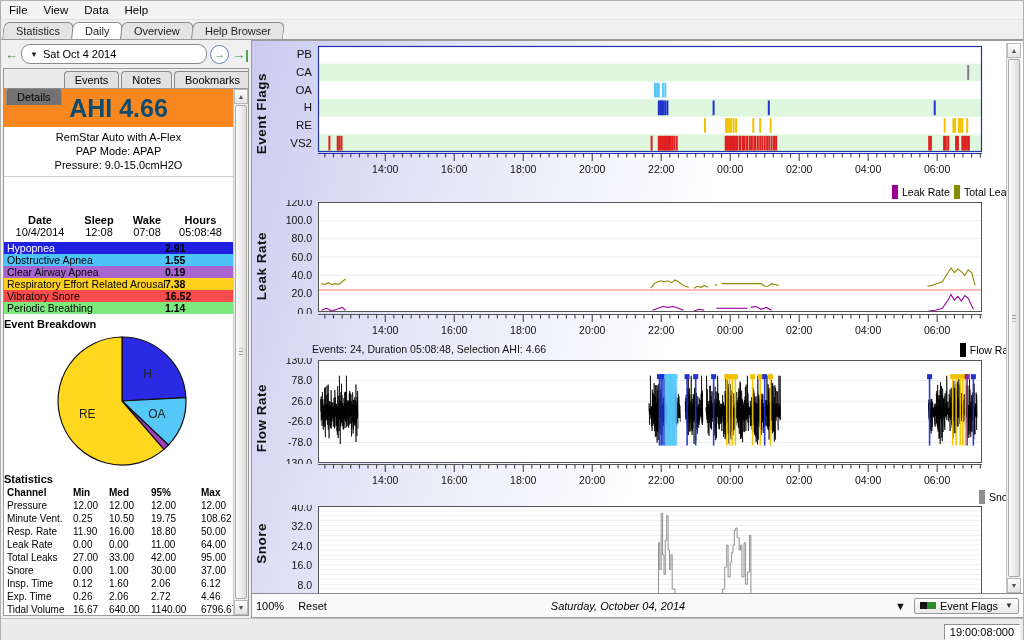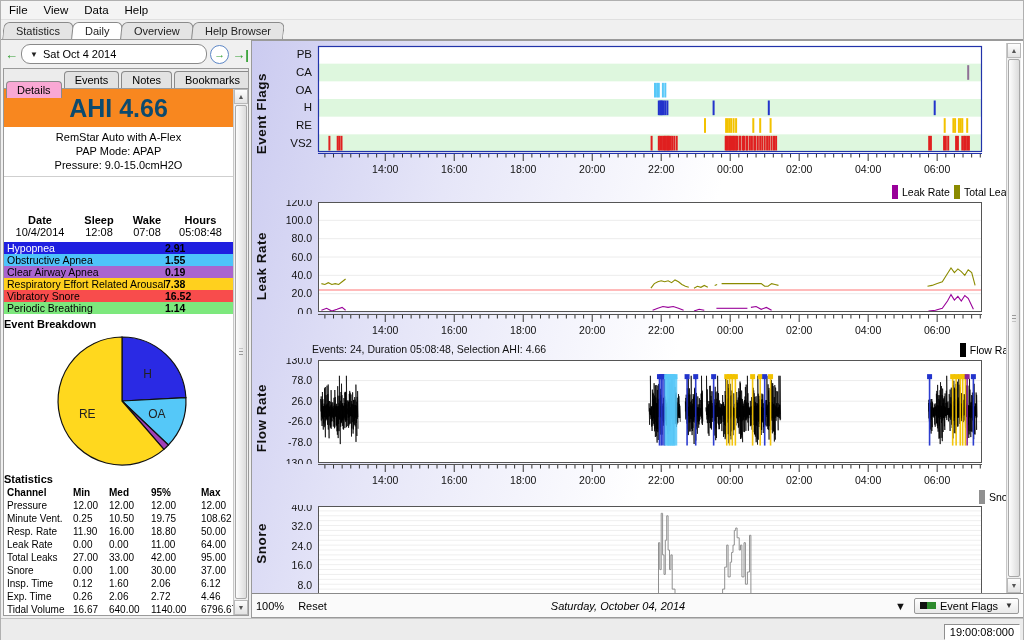--- a/index.html
+++ b/index.html
@@ -24,21 +24,21 @@
   .datenav{height:24px;display:flex;align-items:center;padding:2px 2px 0 4px;gap:3px;}
   .navarrow{color:#2f9e2f;font-size:13px;font-weight:bold;cursor:pointer;line-height:1;}
   .datecombo{flex:1;height:18px;border:1px solid #8a8a8a;border-radius:9px;background:#fff;display:flex;align-items:center;font-size:11px;padding:0 8px;gap:5px;}
   .datecombo .tri{font-size:8px;color:#222;}
   .navcircle{width:17px;height:17px;border:1.5px solid #5d87c6;border-radius:50%;display:flex;align-items:center;justify-content:center;color:#2f9e2f;font-size:11px;font-weight:bold;cursor:pointer;background:#fff;}
 
   
   .side-panel{flex:1;margin:2px 2px 2px 2px;border:1px solid #9a9a9a;background:#fff;display:flex;flex-direction:column;overflow:hidden;position:relative;}
   .side-tabs{height:19px;display:flex;align-items:flex-end;background:#ececec;border-bottom:1px solid #9a9a9a;padding-left:2px;}
   .side-tab{font-size:11px;padding:2px 10px;border:1px solid #8a8a8a;border-bottom:none;border-radius:4px 4px 0 0;background:#e2e2e2;margin-right:2px;}
-  .side-tab.active{background:#f9a8d4;position:relative;top:10px;z-index:2;}
+  .side-tab.active{background:#737373;position:relative;top:17px;z-index:2;}
   .side-content{flex:1;overflow:hidden;padding-right:15px;position:relative;}
   .ahi-banner{height:38px;background:#f8871f;display:flex;align-items:center;justify-content:center;font-size:25px;font-weight:bold;color:#0c4a6e;}
   .mach-info{text-align:center;font-size:11px;line-height:14px;padding:3px 0 4px;border-bottom:1px solid #cfcfcf;}
   .sess-table{display:grid;grid-template-columns:68px 50px 46px 1fr;text-align:center;font-size:11px;padding:3px 2px 4px;margin-top:34px;}
   .sess-table .hd{font-weight:bold;}
   .evrow{height:12px;display:flex;align-items:center;font-size:10.5px;line-height:12px;}
   .evrow .lbl{flex:1;padding-left:3px;white-space:nowrap;overflow:hidden;}
   .evrow .val{width:68px;font-weight:bold;color:#000;}
   .sec-title{font-weight:bold;font-size:11px;padding:4px 0 1px;}
   .pie-wrap{display:flex;justify-content:center;}

